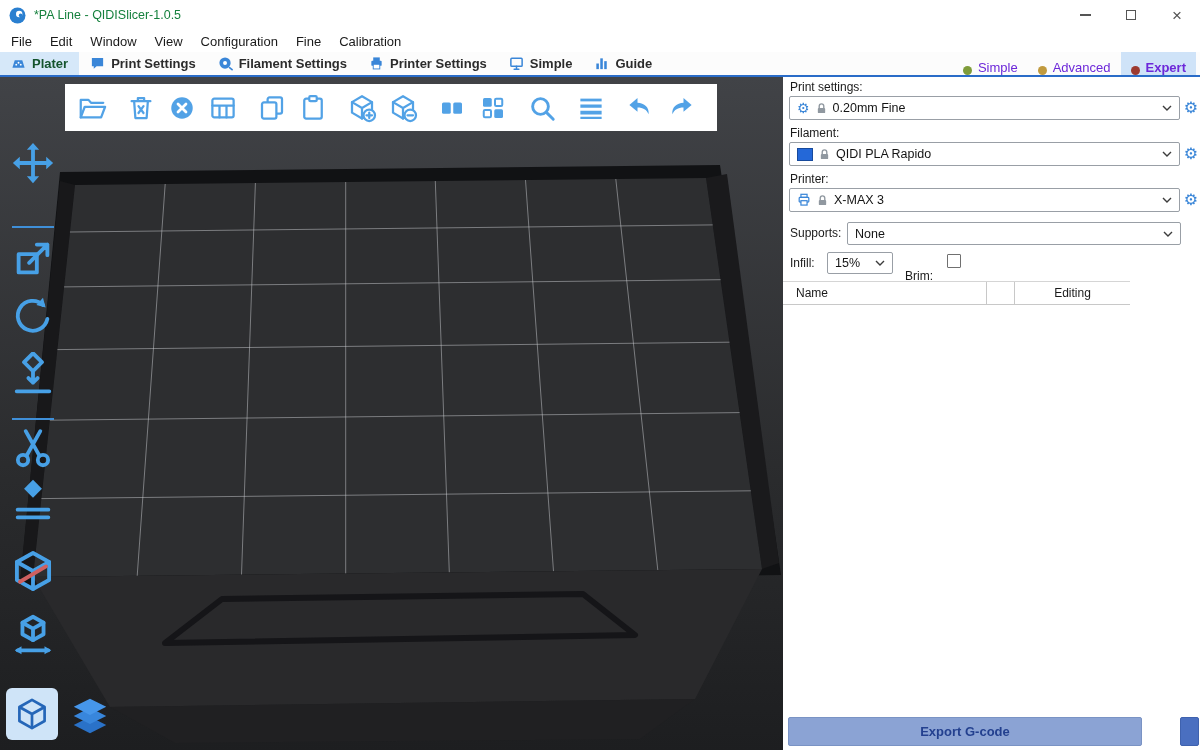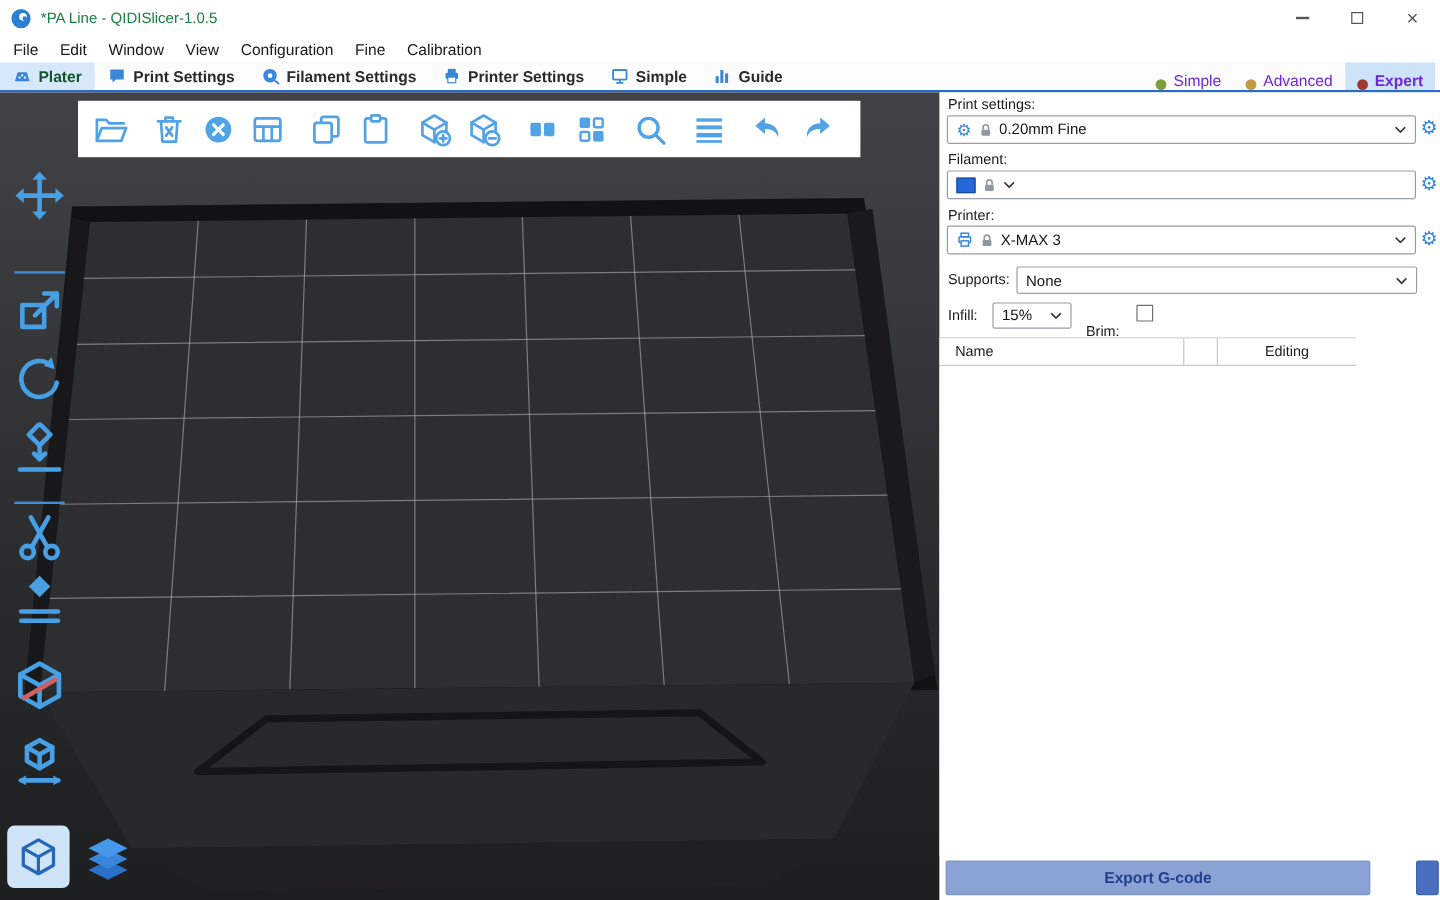--- a/index.html
+++ b/index.html
@@ -381,20 +381,21 @@
       <span>⚙</span>
     </div>
 
   <span class="lbl" style="left:7px;top:49px;">Filament:</span>
   <div class="combo" style="left:6px;top:65px;width:391px;">
     <span class="swatch"></span>
     <svg width="11" height="13" viewBox="0 0 24 26">
         <path d="M7 12V8a5 5 0 0 1 10 0v4" fill="none" stroke="#9098a0" stroke-width="3"></path>
         <rect x="4" y="12" width="16" height="11" rx="2" fill="#9098a0"></rect>
       </svg>
+    <span class="txt">QIDI PLA Rapido</span>
     <svg width="10" height="6" viewBox="0 0 10 6">
         <path d="M1 1l4 4 4-4" fill="none" stroke="#3c3c3c" stroke-width="1.4"></path>
       </svg>
   </div>
   <div class="gearbtn" style="left:399px;top:68px;">
       <span>⚙</span>
     </div>
 
   <span class="lbl" style="left:7px;top:95px;">Printer:</span>
   <div class="combo" style="left:6px;top:111px;width:391px;">

